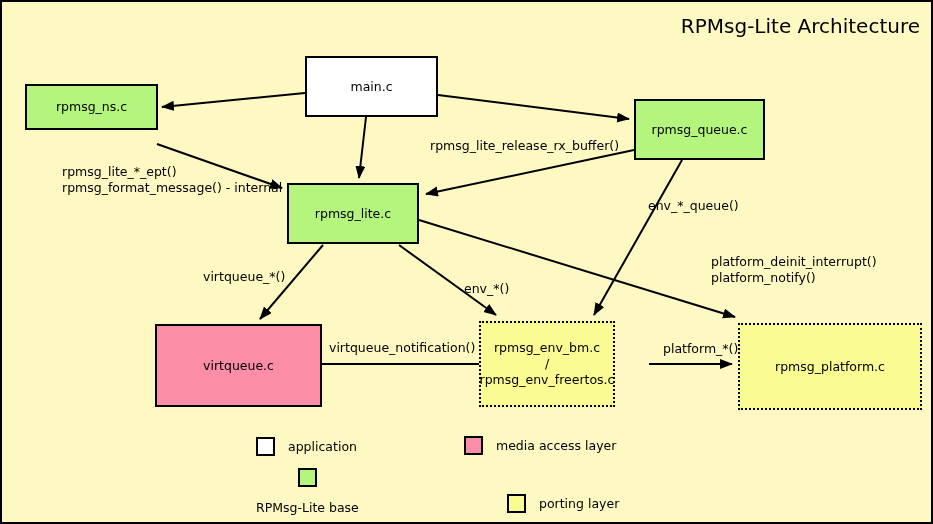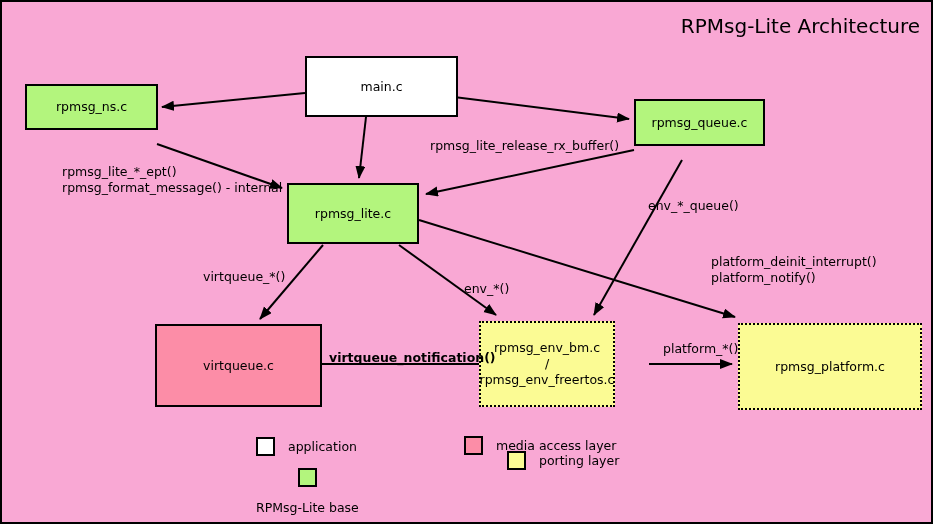--- a/index.html
+++ b/index.html
@@ -4,21 +4,21 @@
 <style>
   * { margin:0; padding:0; box-sizing:border-box; }
   html,body { background:#fff; }
   body {
     width:933px; height:524px;
     font-family:"DejaVu Sans","Liberation Sans",sans-serif;
     color:#000;
   }
   .frame {
     position:relative; width:933px; height:524px;
-    background:#f9a8d4; border:2px solid #000; overflow:hidden;
+    background:#fef9c3; border:2px solid #000; overflow:hidden;
   }
   .title {
     position:absolute; top:12px; right:11px;
     font-size:20px; white-space:nowrap;
   }
   .edges-layer { position:absolute; left:0; top:0; width:933px; height:524px; }
   .edges-layer line { stroke:#000; stroke-width:2; }
   .node {
     position:absolute; border:2px solid #000;
     display:flex; flex-direction:column; align-items:center; justify-content:center;
@@ -53,29 +53,29 @@
     <line x1="155" y1="142" x2="280" y2="186" marker-end="url(#arrow)"></line>
     <line x1="632" y1="148" x2="424" y2="192" marker-end="url(#arrow)"></line>
     <line x1="680" y1="158" x2="592" y2="313" marker-end="url(#arrow)"></line>
     <line x1="321" y1="243" x2="258" y2="317" marker-end="url(#arrow)"></line>
     <line x1="397" y1="243" x2="494" y2="313" marker-end="url(#arrow)"></line>
     <line x1="417" y1="218" x2="733" y2="315" marker-end="url(#arrow)"></line>
     <line x1="477" y1="362" x2="304" y2="362" marker-end="url(#arrow)"></line>
     <line x1="647" y1="362" x2="730" y2="362" marker-end="url(#arrow)"></line>
   </svg>
 
-  <div class="node" style="left: 303px; top: 54px; width: 153px; height: 61px; background: rgb(255, 255, 255);">
+  <div class="node" style="left: 303px; top: 54px; width: 133px; height: 61px; background: rgb(255, 255, 255);">
     <span>main.c</span>
   </div>
 
   <div class="node" style="left: 23px; top: 82px; width: 133px; height: 46px; background: rgb(179, 245, 125);">
     <span>rpmsg_ns.c</span>
   </div>
 
-  <div class="node" style="left: 632px; top: 97px; width: 131px; height: 47px; background: rgb(179, 245, 125);">
+  <div class="node" style="left: 632px; top: 97px; width: 131px; height: 61px; background: rgb(179, 245, 125);">
     <span>rpmsg_queue.c</span>
   </div>
 
   <div class="node" style="left: 285px; top: 181px; width: 132px; height: 61px; background: rgb(179, 245, 125);">
     <span>rpmsg_lite.c</span>
   </div>
 
   <div class="node" style="left: 131px; top: 322px; width: 167px; height: 83px; background: rgb(252, 141, 167); margin-left: 22px;">
     <span>virtqueue.c</span>
   </div>
@@ -101,37 +101,37 @@
 
   <div class="edge-label" style="left:201px; top:267px;">virtqueue_*()</div>
 
   <div class="edge-label" style="left:462px; top:279px;">env_*()</div>
 
   <div class="edge-label" style="left:709px; top:252px;">
     <div>platform_deinit_interrupt()</div>
     <div>platform_notify()</div>
   </div>
 
-  <div class="edge-label" style="left:327px; top:348px;font-weight:bold;">virtqueue_notification()</div>
+  <div class="edge-label" style="left:327px; top:338px;">virtqueue_notification()</div>
 
   <div class="edge-label" style="left:661px; top:339px;">platform_*()</div>
 
   <div class="legend-item" style="left:254px; top:435px;">
     <span class="swatch" style="background: rgb(255, 255, 255);"></span>
     <span>application</span>
   </div>
 
   <div class="legend-item" style="left:254px; top:466px;flex-direction:column;">
     <span class="swatch" style="background: rgb(179, 245, 125);"></span>
     <span>RPMsg-Lite base</span>
   </div>
 
   <div class="legend-item" style="left:462px; top:434px;">
     <span class="swatch" style="background: rgb(252, 141, 167);"></span>
     <span>media access layer</span>
   </div>
 
-  <div class="legend-item" style="left:462px; top:449px;padding-left:43px;">
+  <div class="legend-item" style="left:462px; top:492px;padding-left:43px;">
     <span class="swatch" style="background: rgb(251, 251, 148);"></span>
     <span>porting layer</span>
   </div>
 
 </div>
 
 </body></html>

